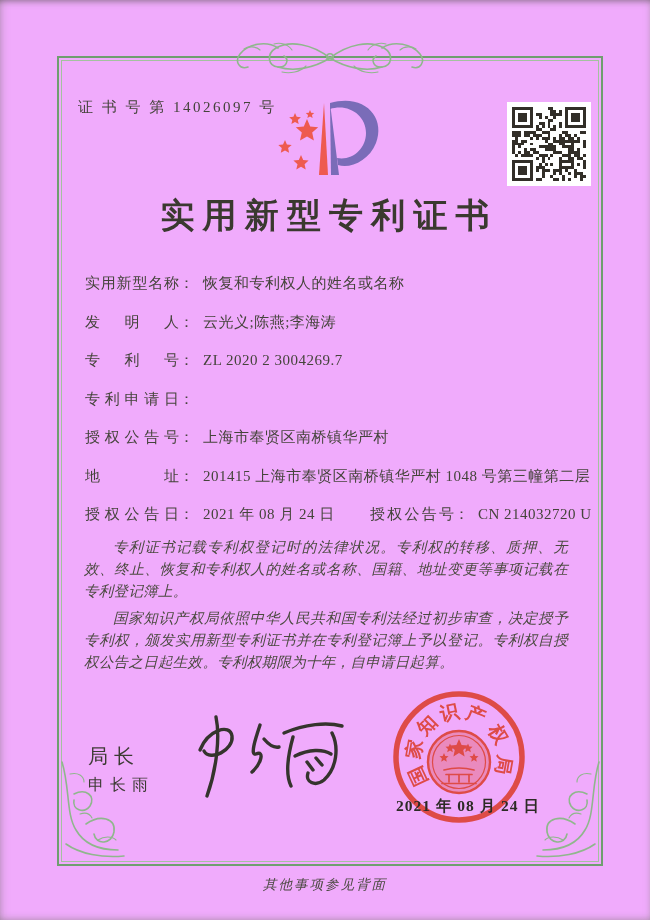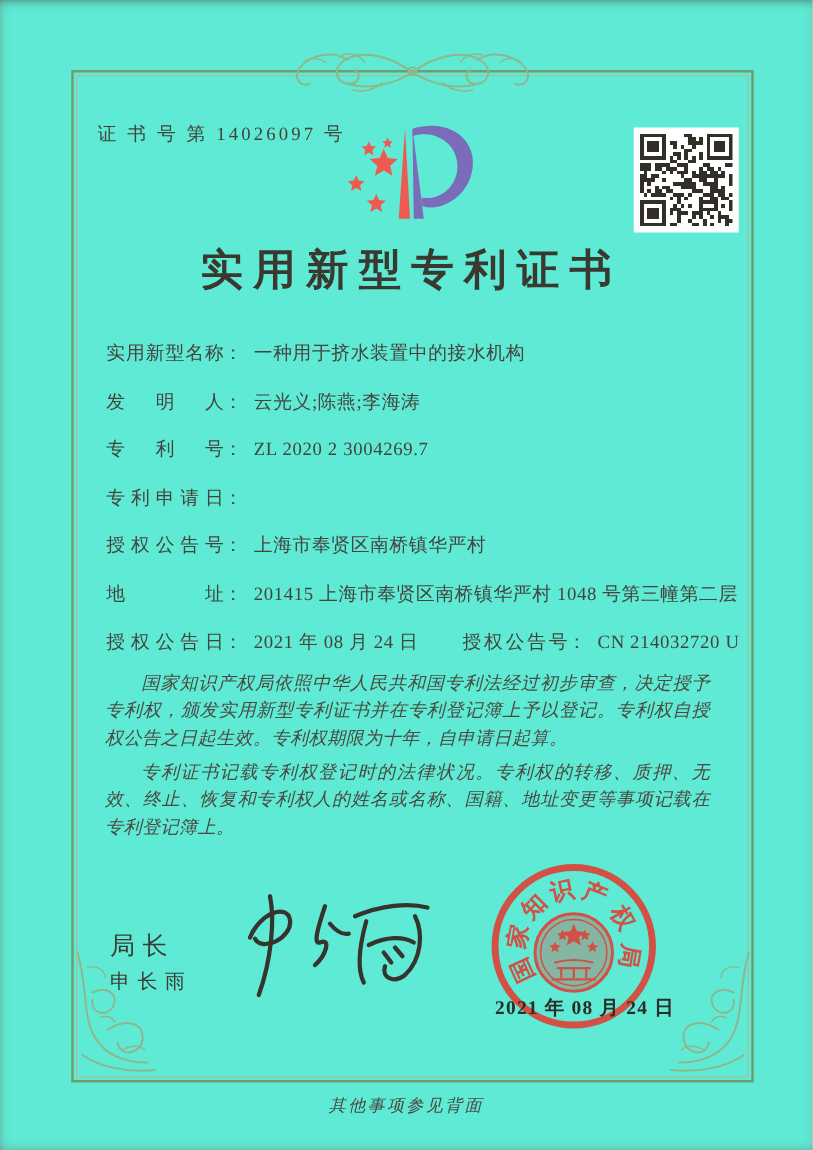--- a/index.html
+++ b/index.html
@@ -1,19 +1,19 @@
 <!DOCTYPE html>
 <html><head>
 <meta charset="utf-8">
 <style>
   * { margin:0; padding:0; box-sizing:border-box; }
   html,body { background:#e8e6da; }
   .page{
     position:relative; width:650px; height:920px; margin:0 auto;
-    background:#5eead4;
+    background:#f0abfc;
     font-family:"Liberation Serif","DejaVu Serif",serif;
     color:#3f3e35; overflow:hidden;
     box-shadow: inset 0 6px 7px -5px rgba(70,70,65,.6),
                 inset 7px 0 8px -6px rgba(120,120,110,.4),
                 inset -6px 0 7px -6px rgba(150,150,140,.35),
                 inset 0 -6px 7px -5px rgba(120,120,110,.45);
   }
   
   .frame{
     position:absolute; left:57px; top:56px; width:546px; height:810px;
@@ -452,21 +452,21 @@
         <rect x="23" y="24" width="1" height="1" fill="#322e28"></rect>
       </svg>
   </div>
 
   <div class="title">实用新型专利证书</div>
 
   <div class="fields">
     <div class="field-row">
       <span class="field-label">实用新型名称</span>
         <span class="field-colon">：</span>
-      <span class="field-value">一种用于挤水装置中的接水机构</span>
+      <span class="field-value">恢复和专利权人的姓名或名称</span>
     </div>
     <div class="field-row">
       <span class="field-label">发明人</span>
         <span class="field-colon">：</span>
       <span class="field-value">云光义;陈燕;李海涛</span>
     </div>
     <div class="field-row">
       <span class="field-label">专利号</span>
         <span class="field-colon">：</span>
       <span class="field-value">ZL 2020 2 3004269.7</span>
@@ -491,22 +491,22 @@
       <span class="field-value">2021 年 08 月 24 日</span>
       <span class="grant-no">
         <span class="field-label">授权公告号</span>
           <span class="field-colon">：</span>
         <span class="field-value">CN 214032720 U</span>
       </span>
     </div>
   </div>
 
   <div class="body-text">
+    <p>专利证书记载专利权登记时的法律状况。专利权的转移、质押、无效、终止、恢复和专利权人的姓名或名称、国籍、地址变更等事项记载在专利登记簿上。</p>
     <p>国家知识产权局依照中华人民共和国专利法经过初步审查，决定授予专利权，颁发实用新型专利证书并在专利登记簿上予以登记。专利权自授权公告之日起生效。专利权期限为十年，自申请日起算。</p>
-    <p>专利证书记载专利权登记时的法律状况。专利权的转移、质押、无效、终止、恢复和专利权人的姓名或名称、国籍、地址变更等事项记载在专利登记簿上。</p>
   </div>
 
   <div class="sig-title">局长</div>
   <div class="sig-name">申长雨</div>
 
   <svg class="signature" viewBox="0 0 180 102">
     <g fill="none" stroke="#35342d" stroke-width="3.4" stroke-linecap="round" stroke-linejoin="round">
       <path d="M8,40 C16,20 38,13 40,26 C42,40 18,52 12,41"></path>
       <path d="M24,7 C28,26 25,58 15,86"></path>
       <path d="M68,15 C63,30 58,46 64,44 C73,40 69,54 60,62"></path>

